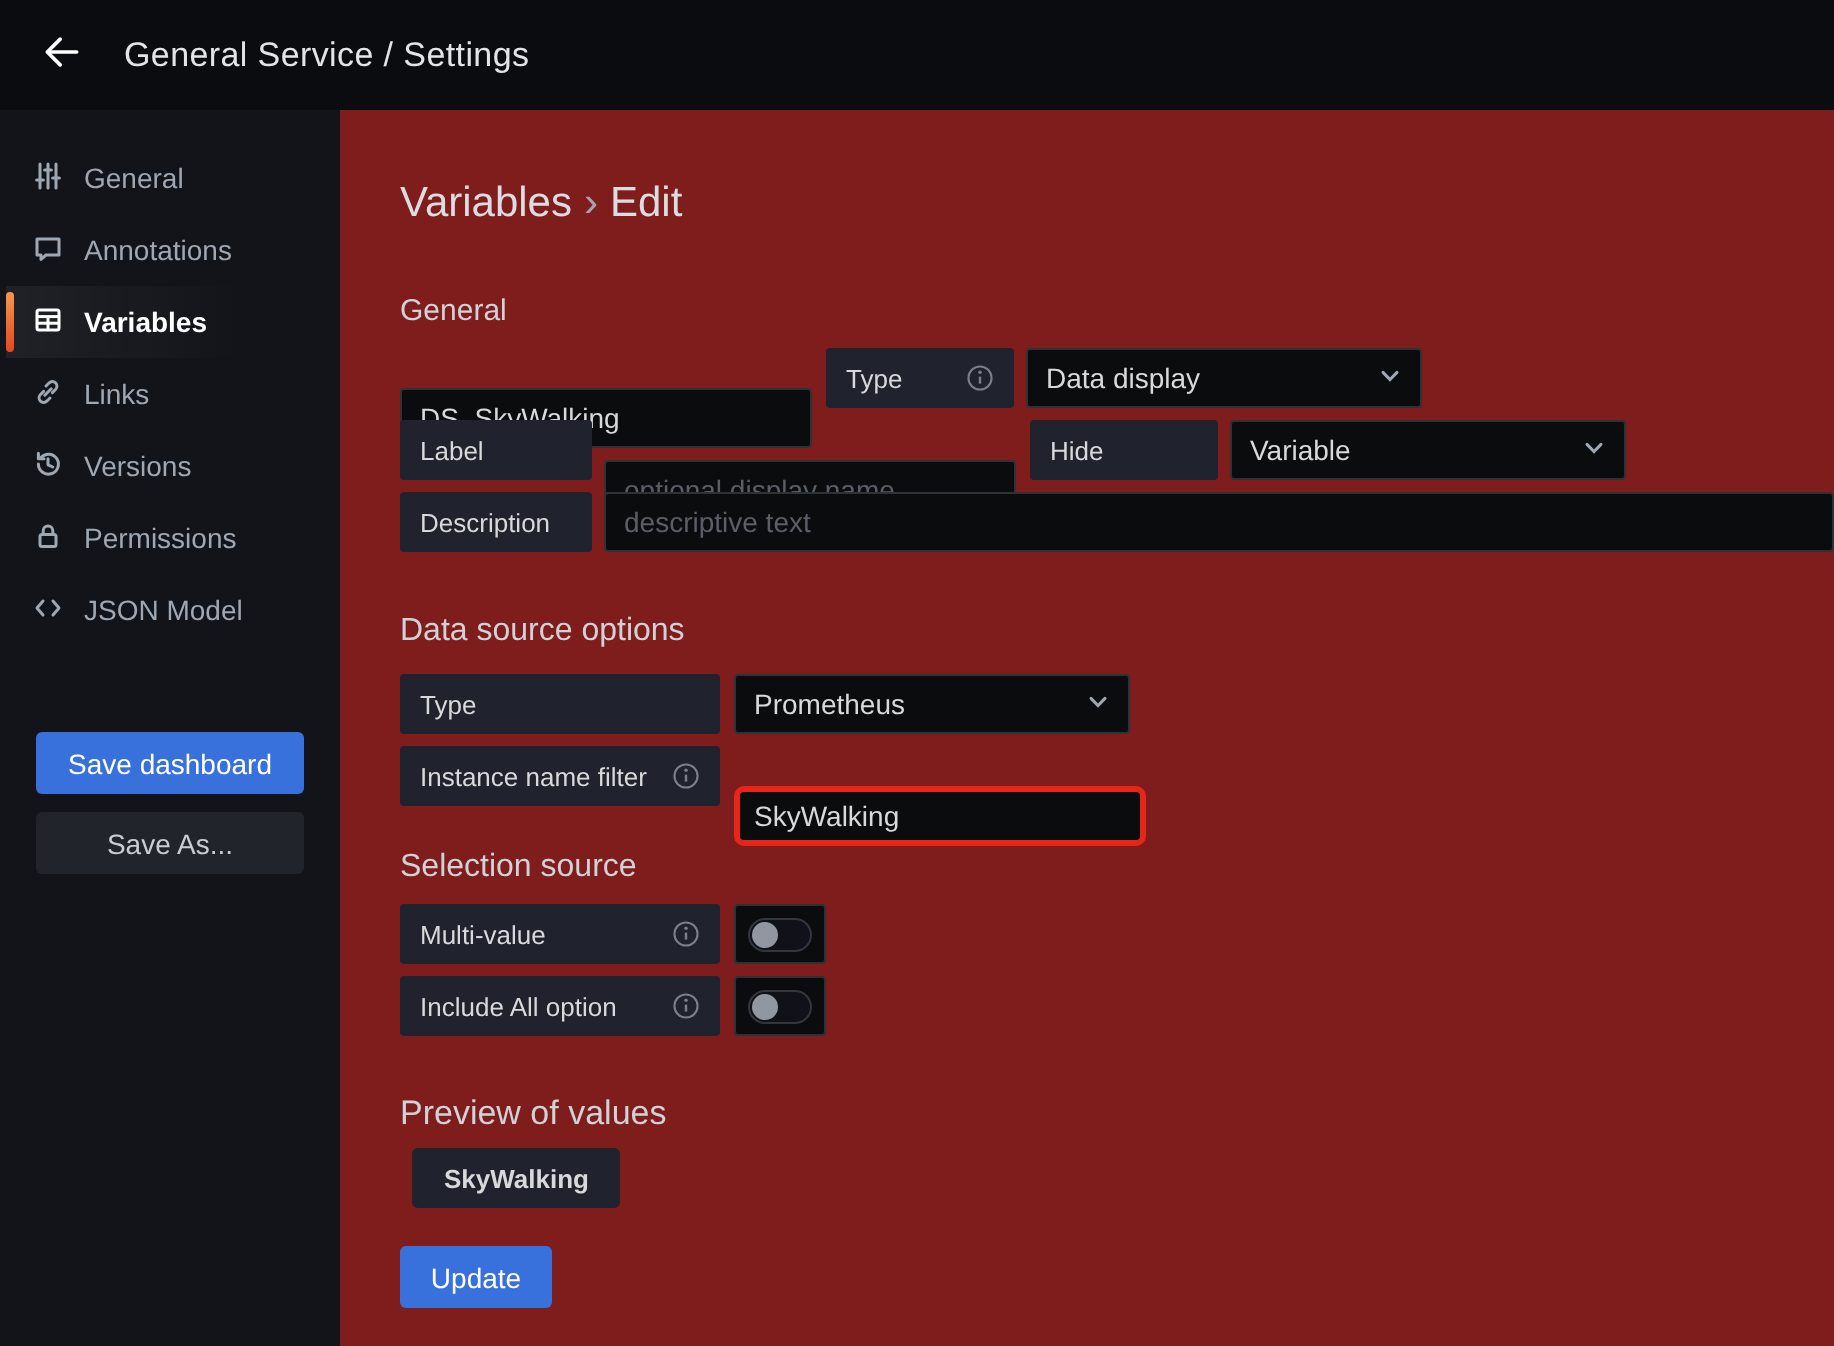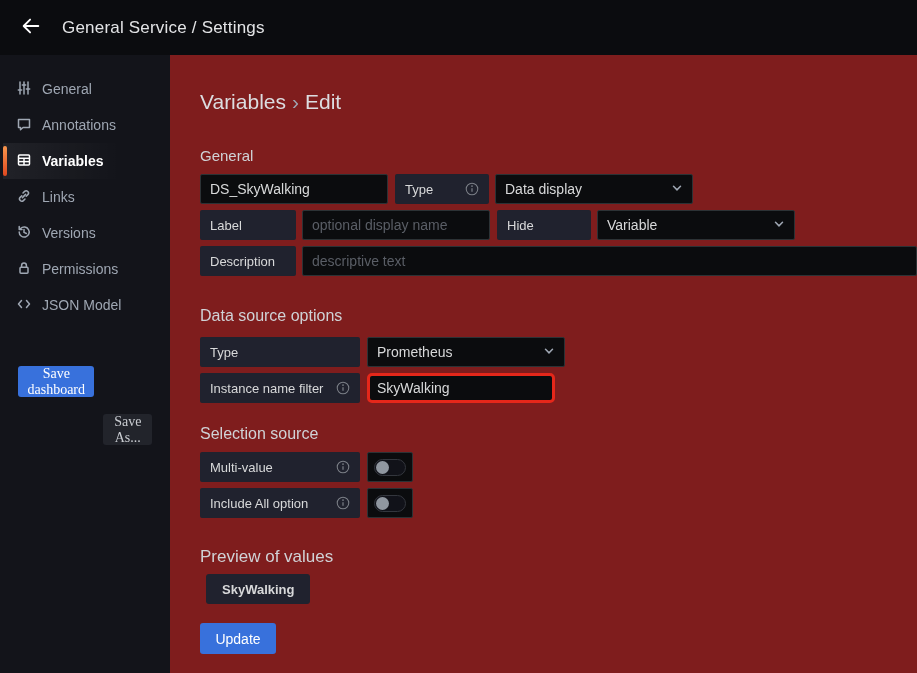--- a/index.html
+++ b/index.html
@@ -40,27 +40,27 @@
     color:#ffffff; font-weight:700;
     border-left:3px solid transparent;
     background:linear-gradient(90deg, rgba(255,255,255,.06), rgba(255,255,255,0) 70%);
   }
   .nav-item.active::before {
     content:""; position:absolute; left:0; top:3px; bottom:3px; width:4px;
     border-radius:2px;
     background:linear-gradient(180deg,#f8964d 0%,#e0481f 100%);
   }
   .nav-item.active svg { stroke:#ffffff; }
-  .side-buttons { margin-top:43px; padding:0 18px; display:flex; flex-direction:row; gap:9px;font-family:Liberation Serif, serif; }
+  .side-buttons { margin-top:43px; padding:0 18px; display:flex; flex-direction:column; gap:9px; }
   .btn {
     border:none; border-radius:3px; height:31px; font-size:14px; font-weight:500;
     cursor:pointer; font-family:inherit;
   }
   .btn-blue { background:#3871dc; color:#ffffff; }
-  .btn-dark { background:#22242b; color:#c9ccd1;margin-top:48px; }
+  .btn-dark { background:#22242b; color:#c9ccd1; }
 
   
   h1 { font-size:21px; font-weight:500; color:#dcdde0; line-height:27px; }
   h1 .sep { color:#9fa7b3; padding:0 6px; }
   .section-title { font-size:15px; color:#d0d2d6; font-weight:400; line-height:19px; }
   .st-general   { margin-top:31px; margin-bottom:9px; }
   .st-ds        { margin-top:30px; margin-bottom:12px; font-size:16px; }
   .st-sel       { margin-top:21px; margin-bottom:9px;  font-size:16px; }
   .st-preview   { margin-top:29px; margin-bottom:8px;  font-size:17px; }
 
@@ -72,21 +72,21 @@
   }
   .f-label.w96  { width:96px;  margin-right:6px; }
   .f-label.w94  { width:94px;  margin-left:7px; margin-right:6px; }
   .f-label.w160 { width:160px; margin-right:7px; justify-content:space-between; }
   .f-input {
     background:#0b0c0e; border:1px solid #2c3235; border-radius:2px;
     color:#d8d9da; font-size:14px; padding:0 9px; height:30px;
     font-family:inherit; outline:none;
   }
   .f-input::placeholder { color:#5a5e66; }
-  .w198 { width:188px; }
+  .w198 { width:206px;margin-top:20px; }
   .desc-input { width:615px; }
   .highlighted { border:3px solid #e5271a !important; border-radius:5px; padding:0 7px; }
 
   .select {
     width:198px; background:#0b0c0e; border:1px solid #2c3235; border-radius:2px;
     display:flex; align-items:center; justify-content:space-between;
     padding:0 9px; font-size:14px; color:#d8d9da; cursor:pointer;
   }
   .info-icon { display:flex; align-items:center; cursor:pointer; }
 

